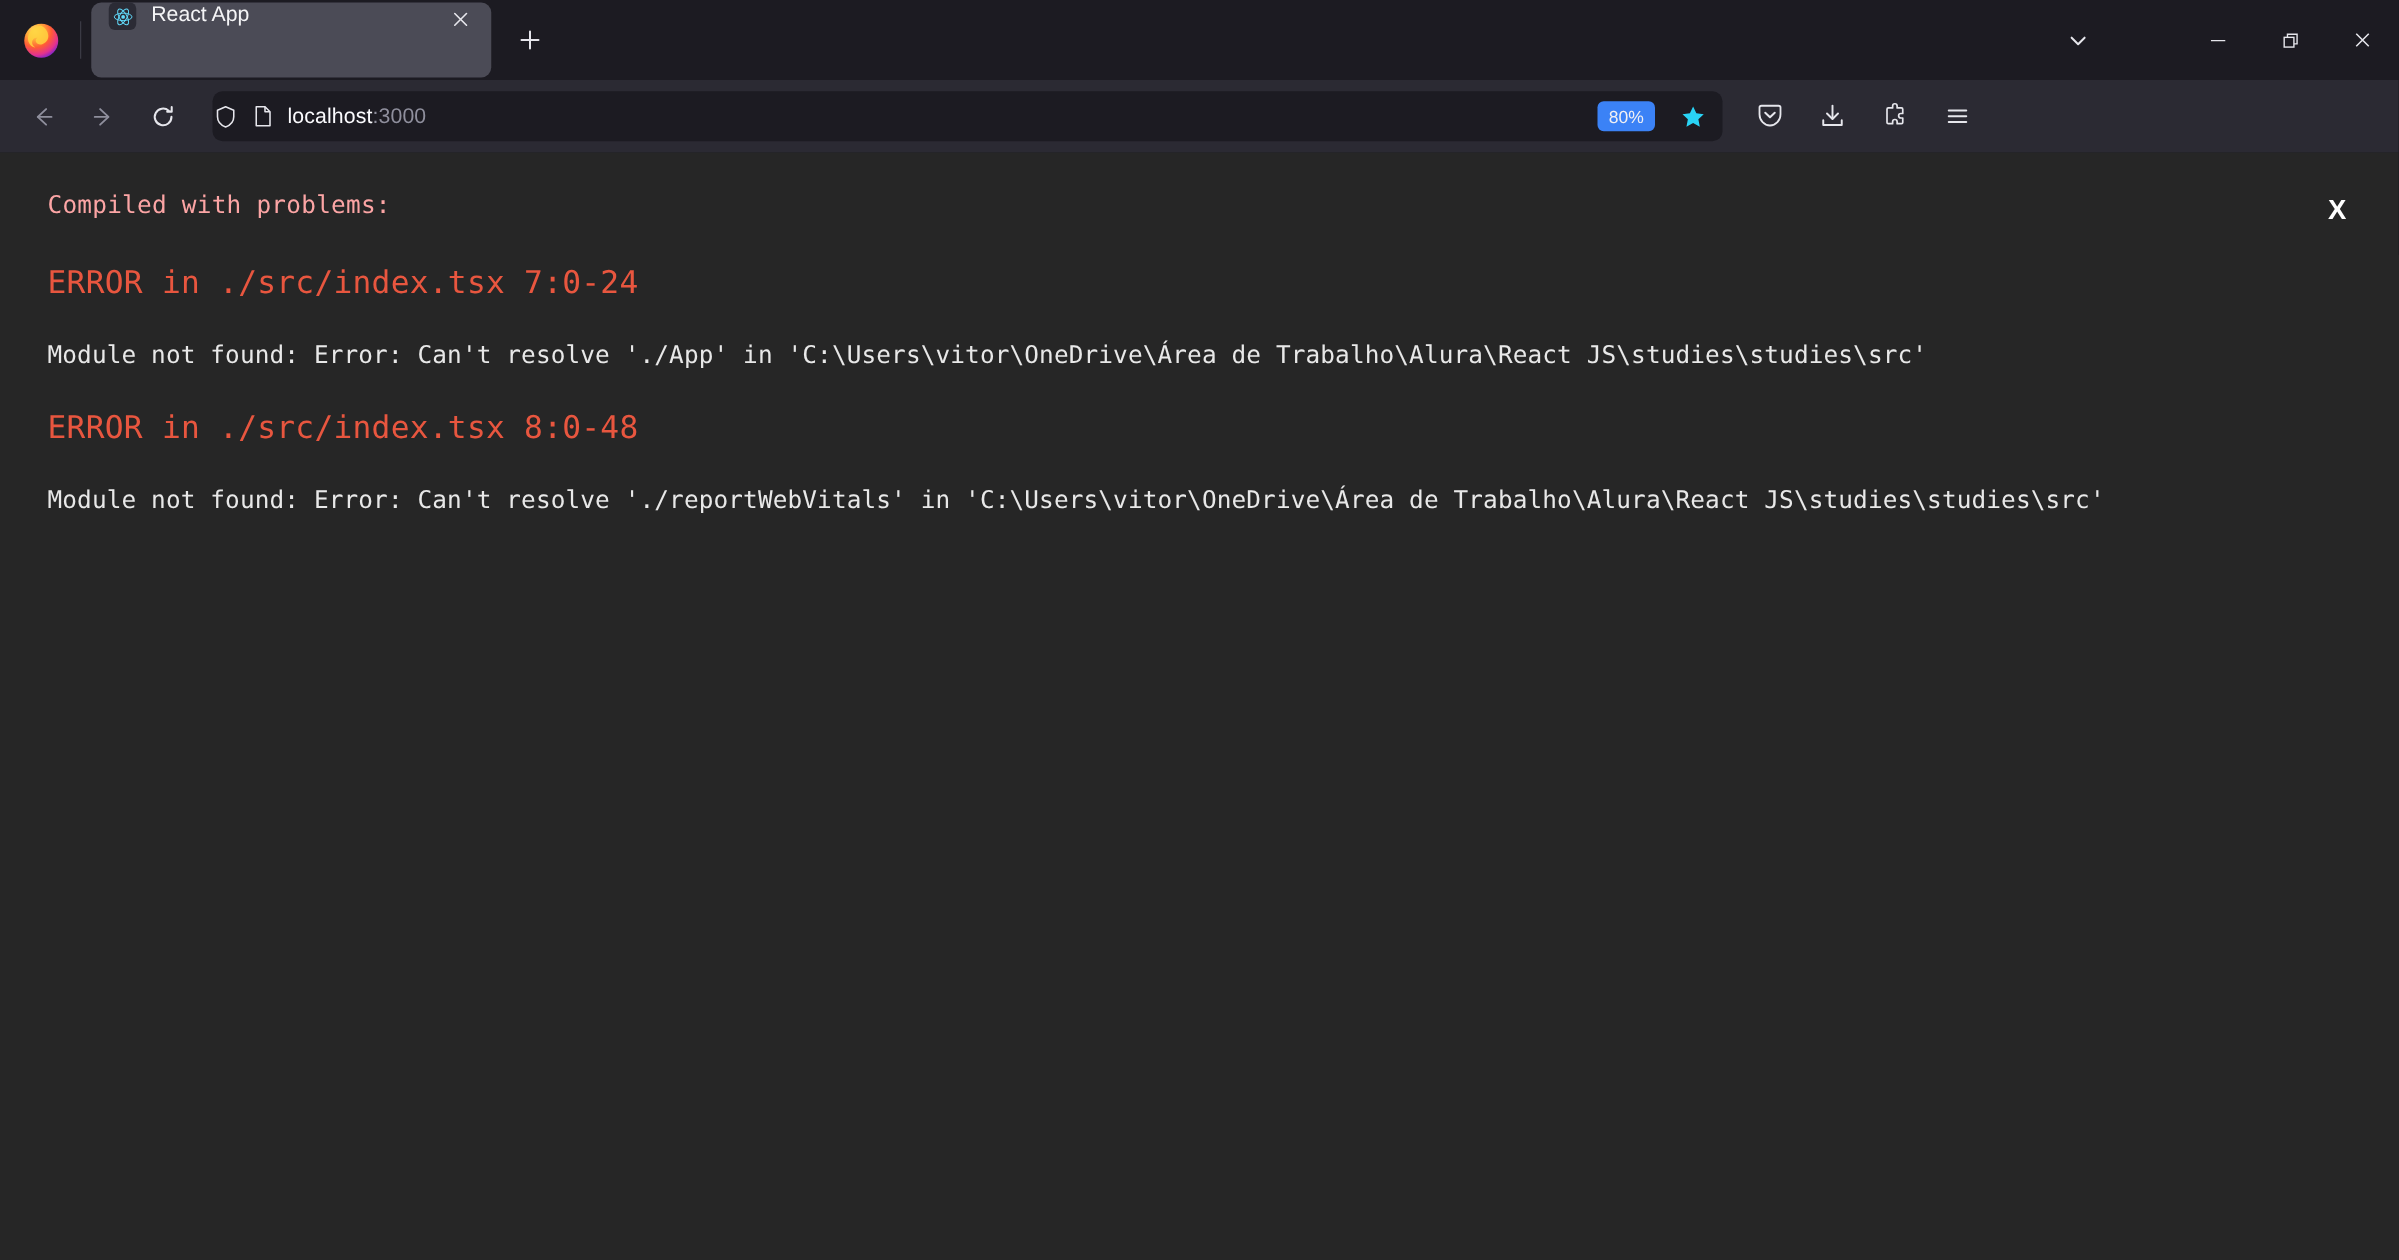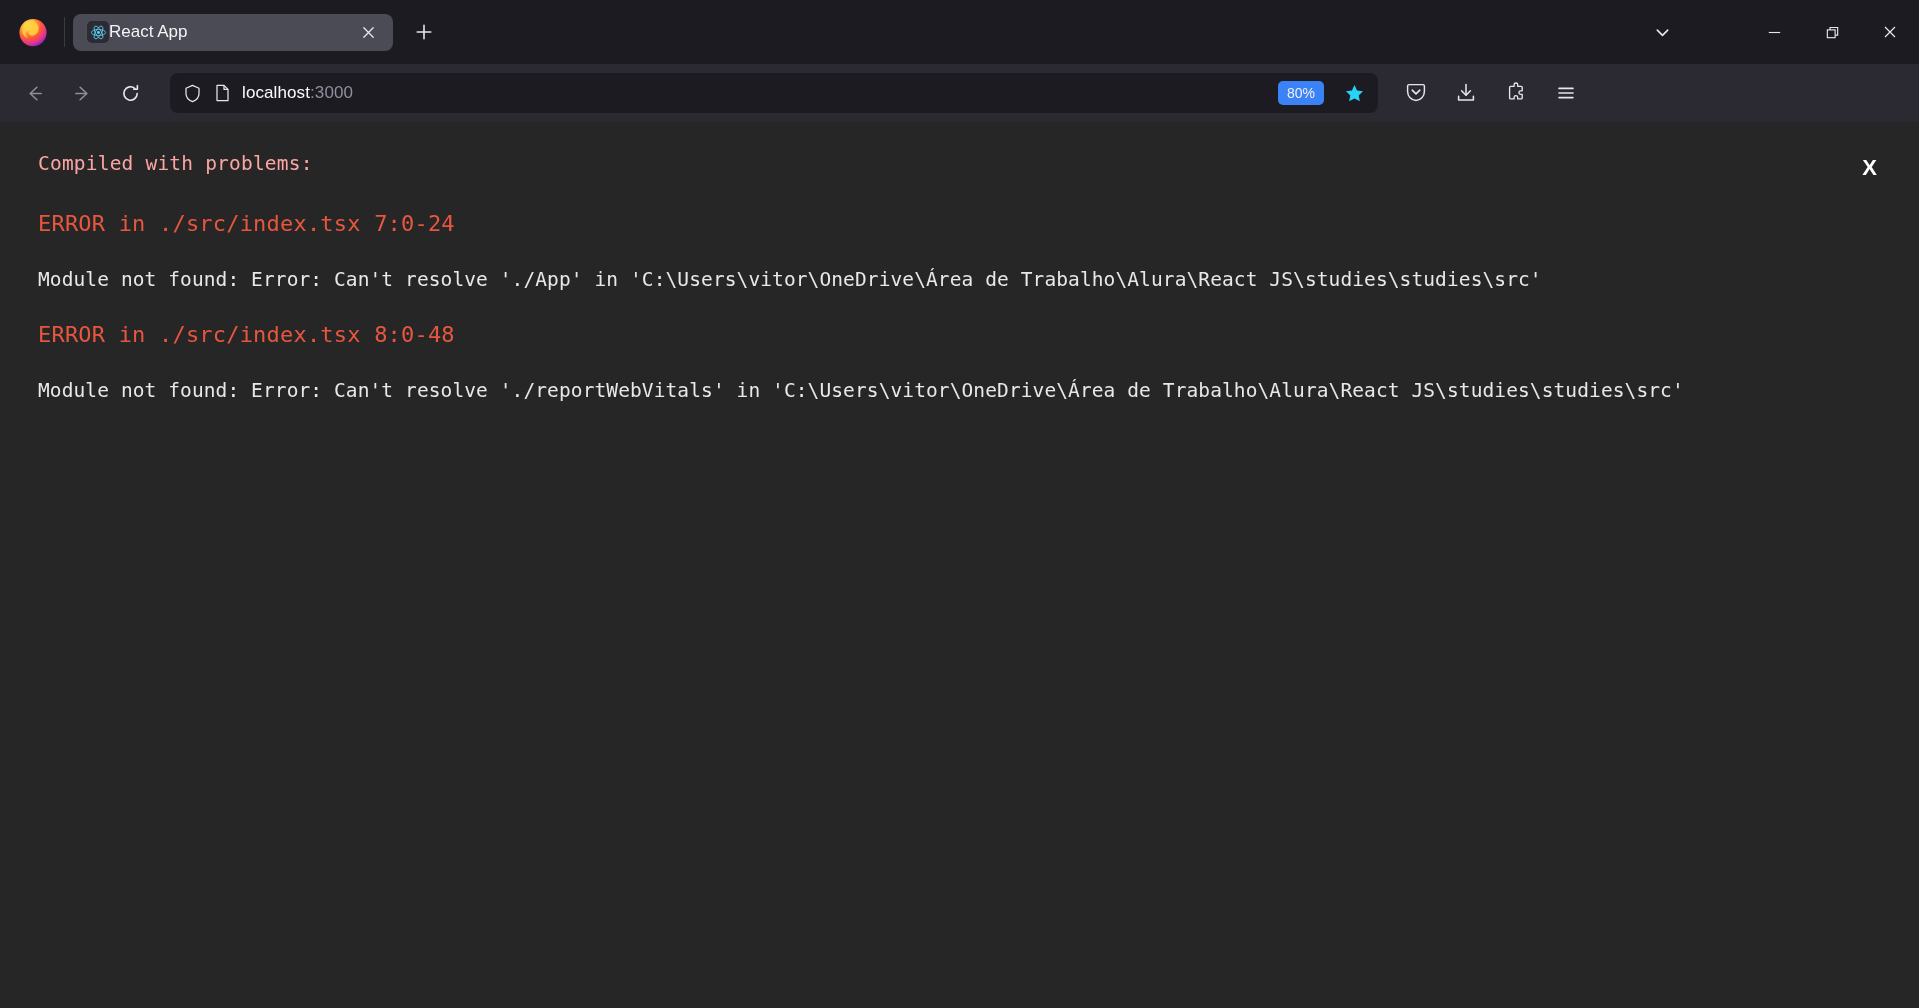--- a/index.html
+++ b/index.html
@@ -44,26 +44,27 @@
   .tabstrip-divider {
     width: 1px;
     height: 30px;
     background: #3a3a44;
     flex: 0 0 1px;
     margin-right: 8px;
   }
 
   .tab {
     display: flex;
-    align-items: center;
-    height: 37px;
+    align-items: flex-start;
+    height: 60px;
     width: 320px;
     background: #4b4b56;
     border-radius: 8px;
     padding: 0 12px 0 14px;
+    gap: 12px;
     flex: 0 0 320px;
     cursor: default;
   }
 
   .tab-favicon {
     width: 22px; height: 22px;
     flex: 0 0 22px;
     background: #2b2b35;
     border-radius: 5px;
     display: flex;
@@ -141,21 +142,21 @@
     flex: 0 0 44px;
   }
 
   .urlbar {
     flex: 1 1 auto;
     height: 40px;
     background: #1c1b22;
     border-radius: 8px;
     display: flex;
     align-items: center;
-    padding: 0 8px 0 12px;
+    padding: 0 8px 0 0;
     gap: 10px;
     margin: 0 8px 0 14px;
     max-width: 1208px;
     cursor: text;
   }
 
   .urlbar-icon {
     width: 20px; height: 20px;
     flex: 0 0 20px;
     display: flex; align-items: center; justify-content: center;
@@ -236,21 +237,21 @@
     cursor: pointer;
     padding: 4px 8px;
     user-select: none;
     margin-top: 3px;
   }
 
   .error-block { margin-top: 25px; }
 
   .error-head {
     color: #e8563f;
-    font-size: 22px;
+    font-size: 25px;
     line-height: 1.45;
     letter-spacing: .2px;
     white-space: pre;
   }
 
   .error-body {
     color: #e8e8e8;
     font-size: 19.5px;
     line-height: 1.45;
     letter-spacing: .1px;

